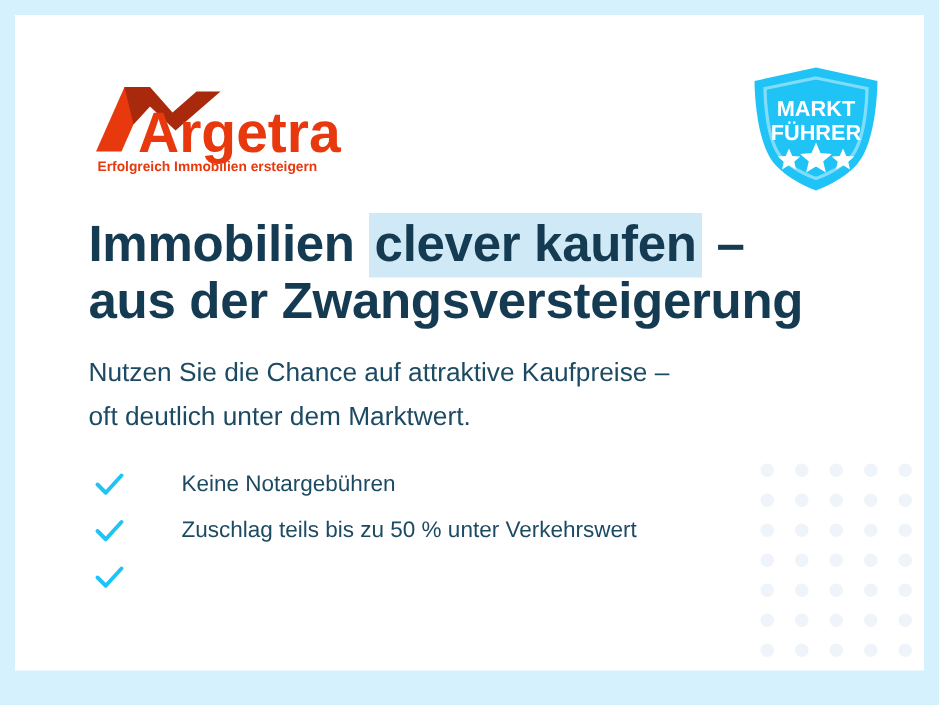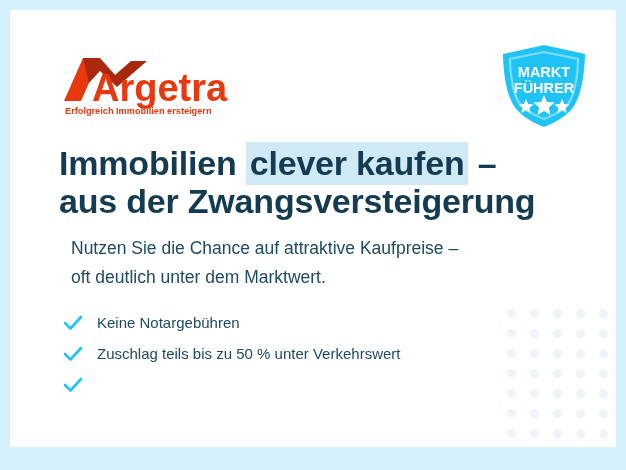--- a/index.html
+++ b/index.html
@@ -95,21 +95,21 @@
   
   .subhead {
     position: absolute;
     left: 49px;
     top: 224px;
     width: 520px;
     font-size: 17.5px;
     line-height: 29px;
     color: #1d4a63;
   }
-  .sub-line { white-space: nowrap; margin-left: 12px; }
+  .sub-line { white-space: nowrap; }
 
   
   .bullets {
     position: absolute;
     left: 52px;
     top: 297px;
     width: 440px;
   }
   .bullet {
     display: flex;
@@ -122,20 +122,21 @@
     flex: 0 0 22px;
     margin-right: 13px;
     display: block;
   }
   .bullet .check svg { display: block; }
   .bullet .btxt {
     font-size: 15px;
     color: #1d4a63;
     white-space: nowrap;
     line-height: 20px;
+    margin-left: 24px;
   }
 </style>
 </head>
 <body>
 
 <div class="stage">
   <div class="card">
 
     <div class="dot-grid">
       <span class="dot"></span>

